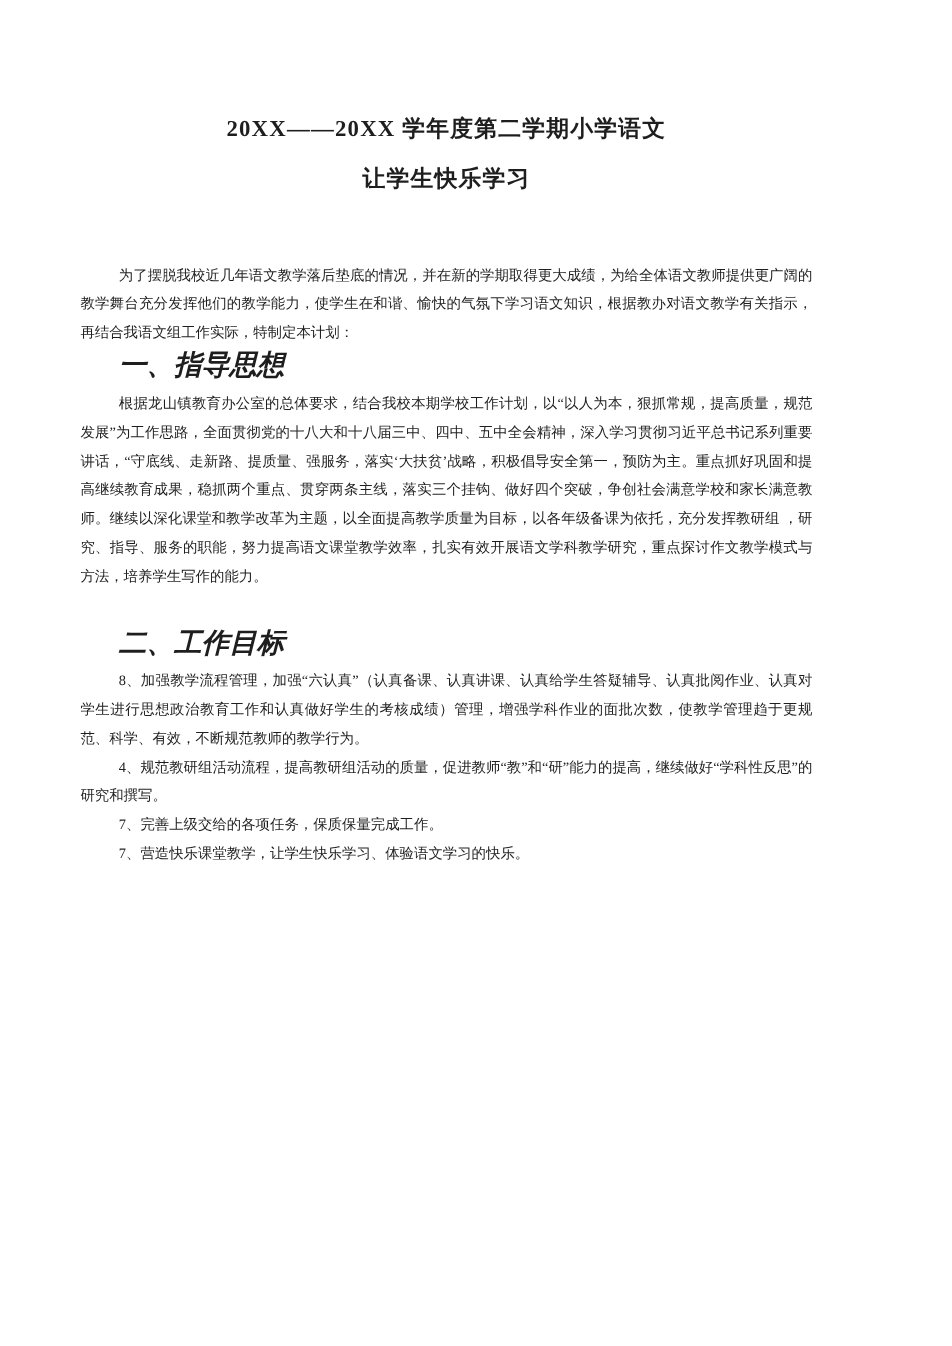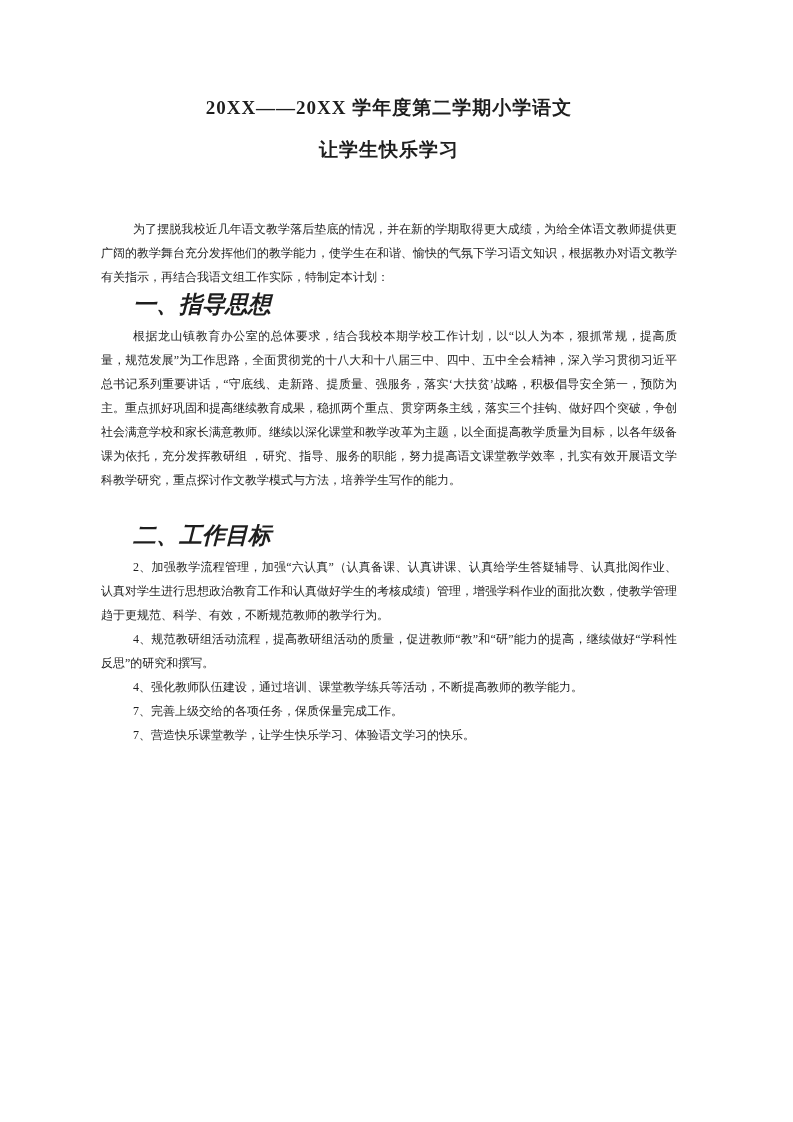--- a/index.html
+++ b/index.html
@@ -6,21 +6,21 @@
     margin: 0;
     padding: 0;
     background: #ffffff;
   }
   .page {
     position: relative;
     width: 793px;
     height: 1122px;
     background: #ffffff;
     box-sizing: border-box;
-    padding: 96px 116px 0 101px;
+    padding: 96px 116px 0 67px;
     font-family: "Liberation Serif", "DejaVu Serif", serif;
     color: #1e1e1e;
     overflow: hidden;
   }
   .doc-title {
     margin: 0;
     font-size: 19px;
     font-weight: bold;
     text-align: center;
     line-height: 23px;
@@ -61,19 +61,18 @@
   <h1 class="doc-title line2">让学生快乐学习</h1>
 
   <p class="body-para intro">为了摆脱我校近几年语文教学落后垫底的情况，并在新的学期取得更大成绩，为给全体语文教师提供更广阔的教学舞台充分发挥他们的教学能力，使学生在和谐、愉快的气氛下学习语文知识，根据教办对语文教学有关指示，再结合我语文组工作实际，特制定本计划：</p>
 
   <h2 class="sec-heading sec1">一、指导思想</h2>
 
   <p class="body-para">根据龙山镇教育办公室的总体要求，结合我校本期学校工作计划，以“以人为本，狠抓常规，提高质量，规范发展”为工作思路，全面贯彻党的十八大和十八届三中、四中、五中全会精神，深入学习贯彻习近平总书记系列重要讲话，“守底线、走新路、提质量、强服务，落实‘大扶贫’战略，积极倡导安全第一，预防为主。重点抓好巩固和提高继续教育成果，稳抓两个重点、贯穿两条主线，落实三个挂钩、做好四个突破，争创社会满意学校和家长满意教师。继续以深化课堂和教学改革为主题，以全面提高教学质量为目标，以各年级备课为依托，充分发挥教研组 ，研究、指导、服务的职能，努力提高语文课堂教学效率，扎实有效开展语文学科教学研究，重点探讨作文教学模式与方法，培养学生写作的能力。</p>
 
   <h2 class="sec-heading sec2">二、工作目标</h2>
 
-  <p class="body-para">2、加强教学流程管理，加强“六认真”（认真备课、认真讲课、认真给学生答疑辅导、认真批阅作业、认真对学生进行思想政治教育工作和认真做好学生的考核成绩）管理，增强学科作业的面批次数，使教学管理趋于更规范、科学、有效，不断规范教师的教学行为。</p>
+  <p class="body-para">8、加强教学流程管理，加强“六认真”（认真备课、认真讲课、认真给学生答疑辅导、认真批阅作业、认真对学生进行思想政治教育工作和认真做好学生的考核成绩）管理，增强学科作业的面批次数，使教学管理趋于更规范、科学、有效，不断规范教师的教学行为。</p>
   <p class="body-para">4、规范教研组活动流程，提高教研组活动的质量，促进教师“教”和“研”能力的提高，继续做好“学科性反思”的研究和撰写。</p>
-  <p class="body-para">4、强化教师队伍建设，通过培训、课堂教学练兵等活动，不断提高教师的教学能力。</p>
   <p class="body-para">7、完善上级交给的各项任务，保质保量完成工作。</p>
   <p class="body-para">7、营造快乐课堂教学，让学生快乐学习、体验语文学习的快乐。</p>
 
 </div>
 
 </body></html>

